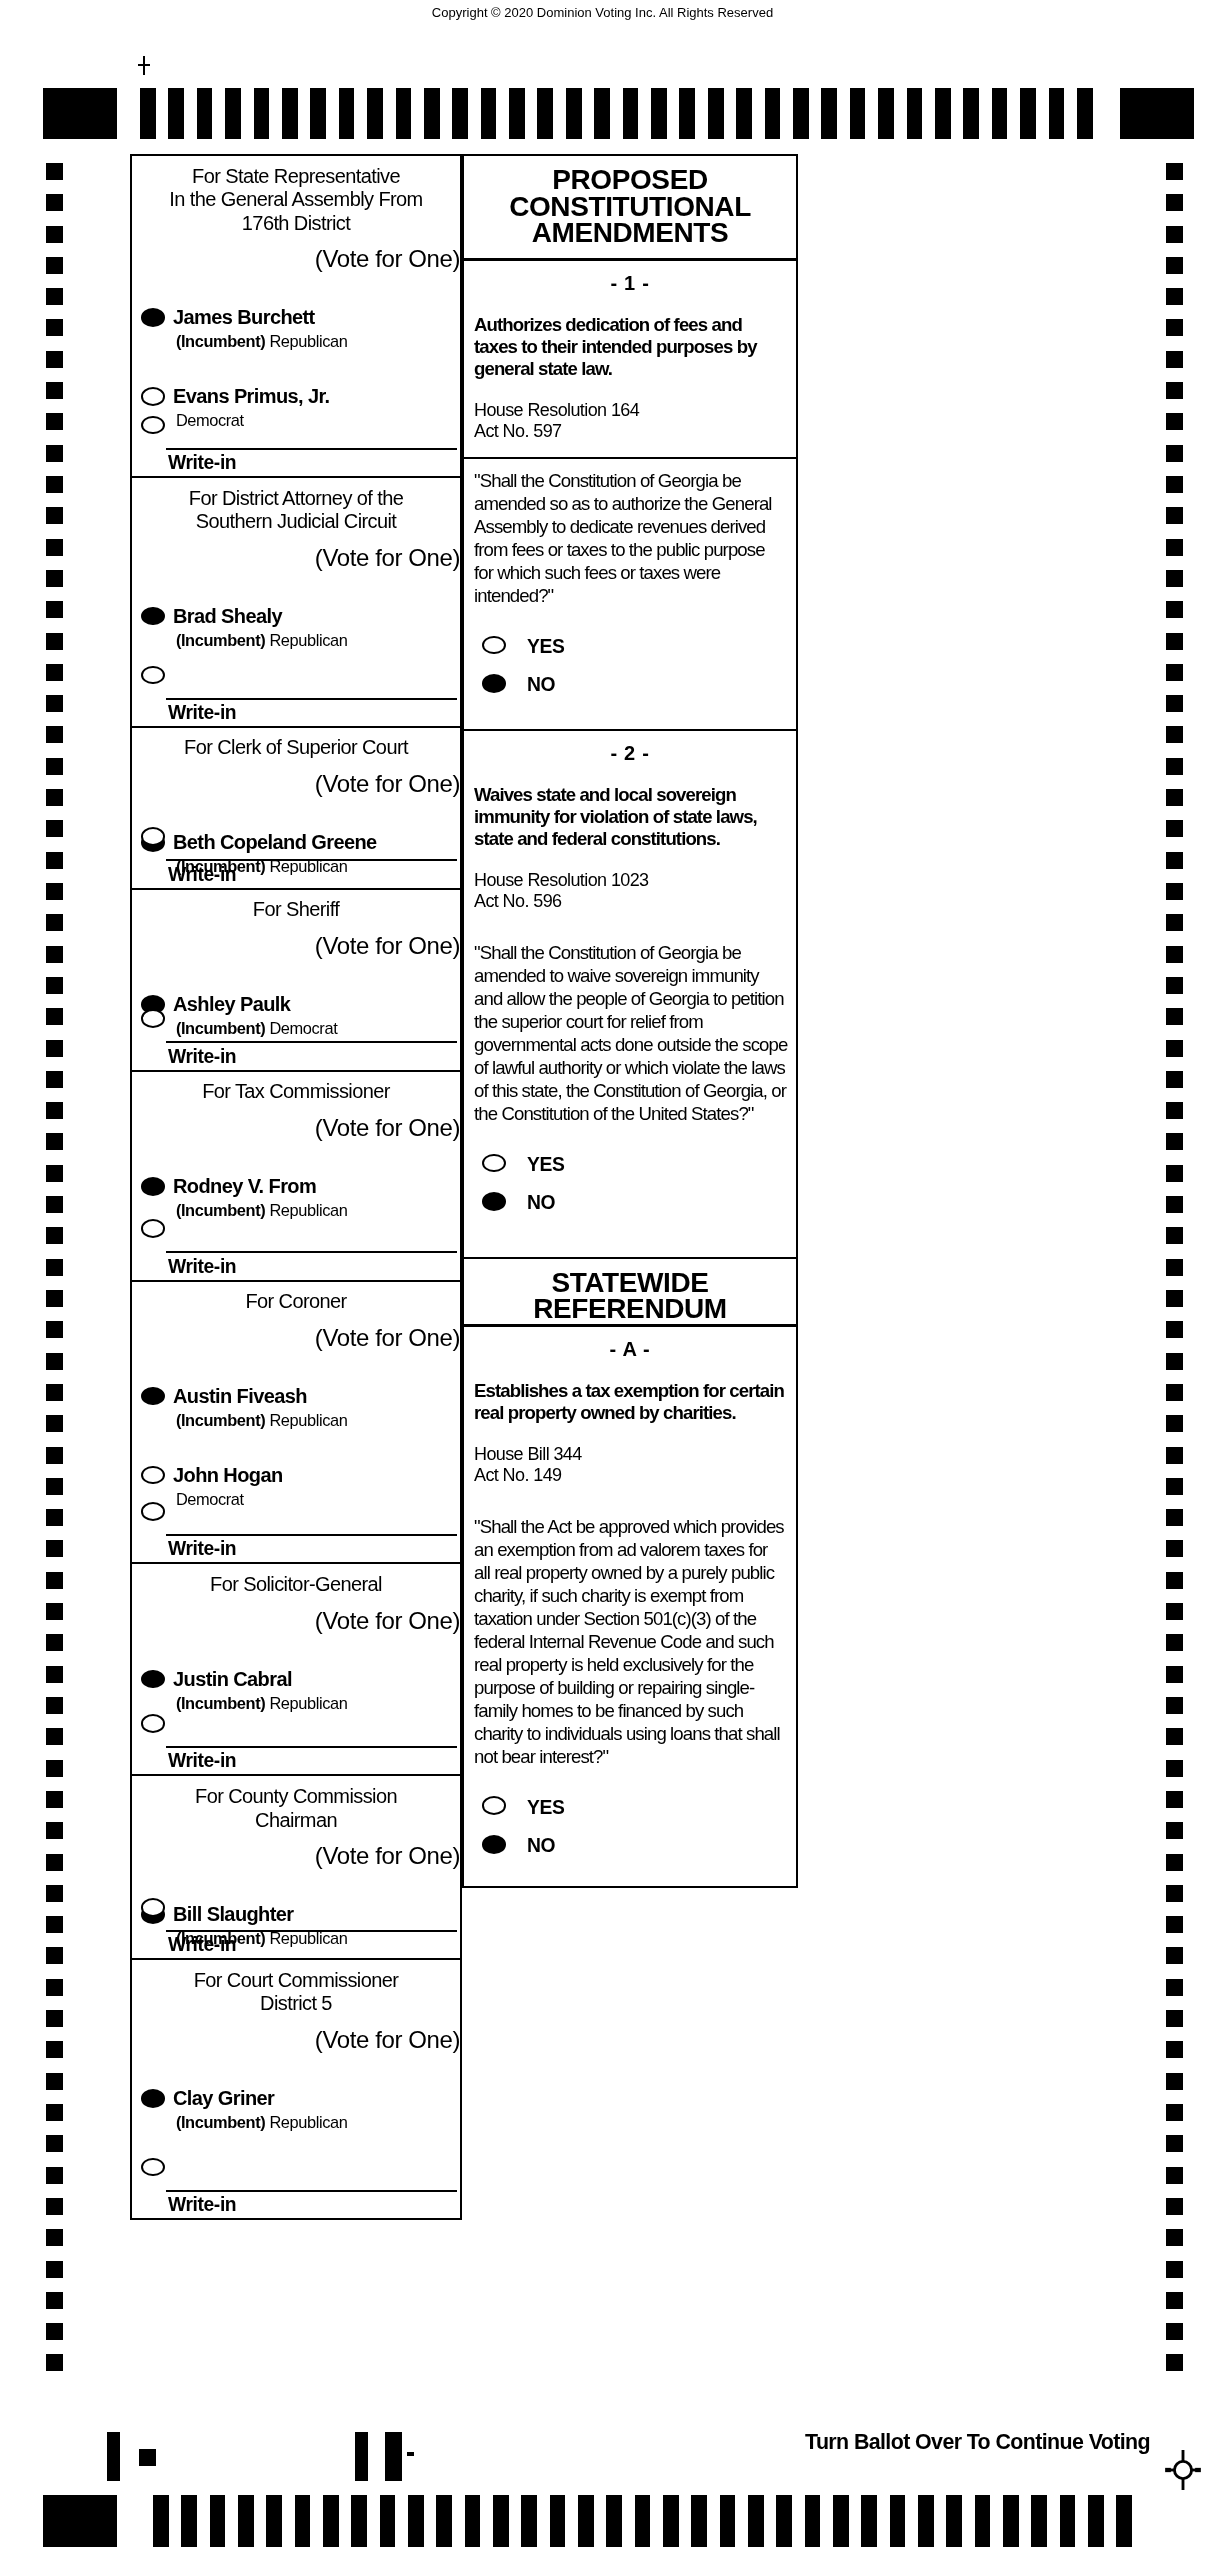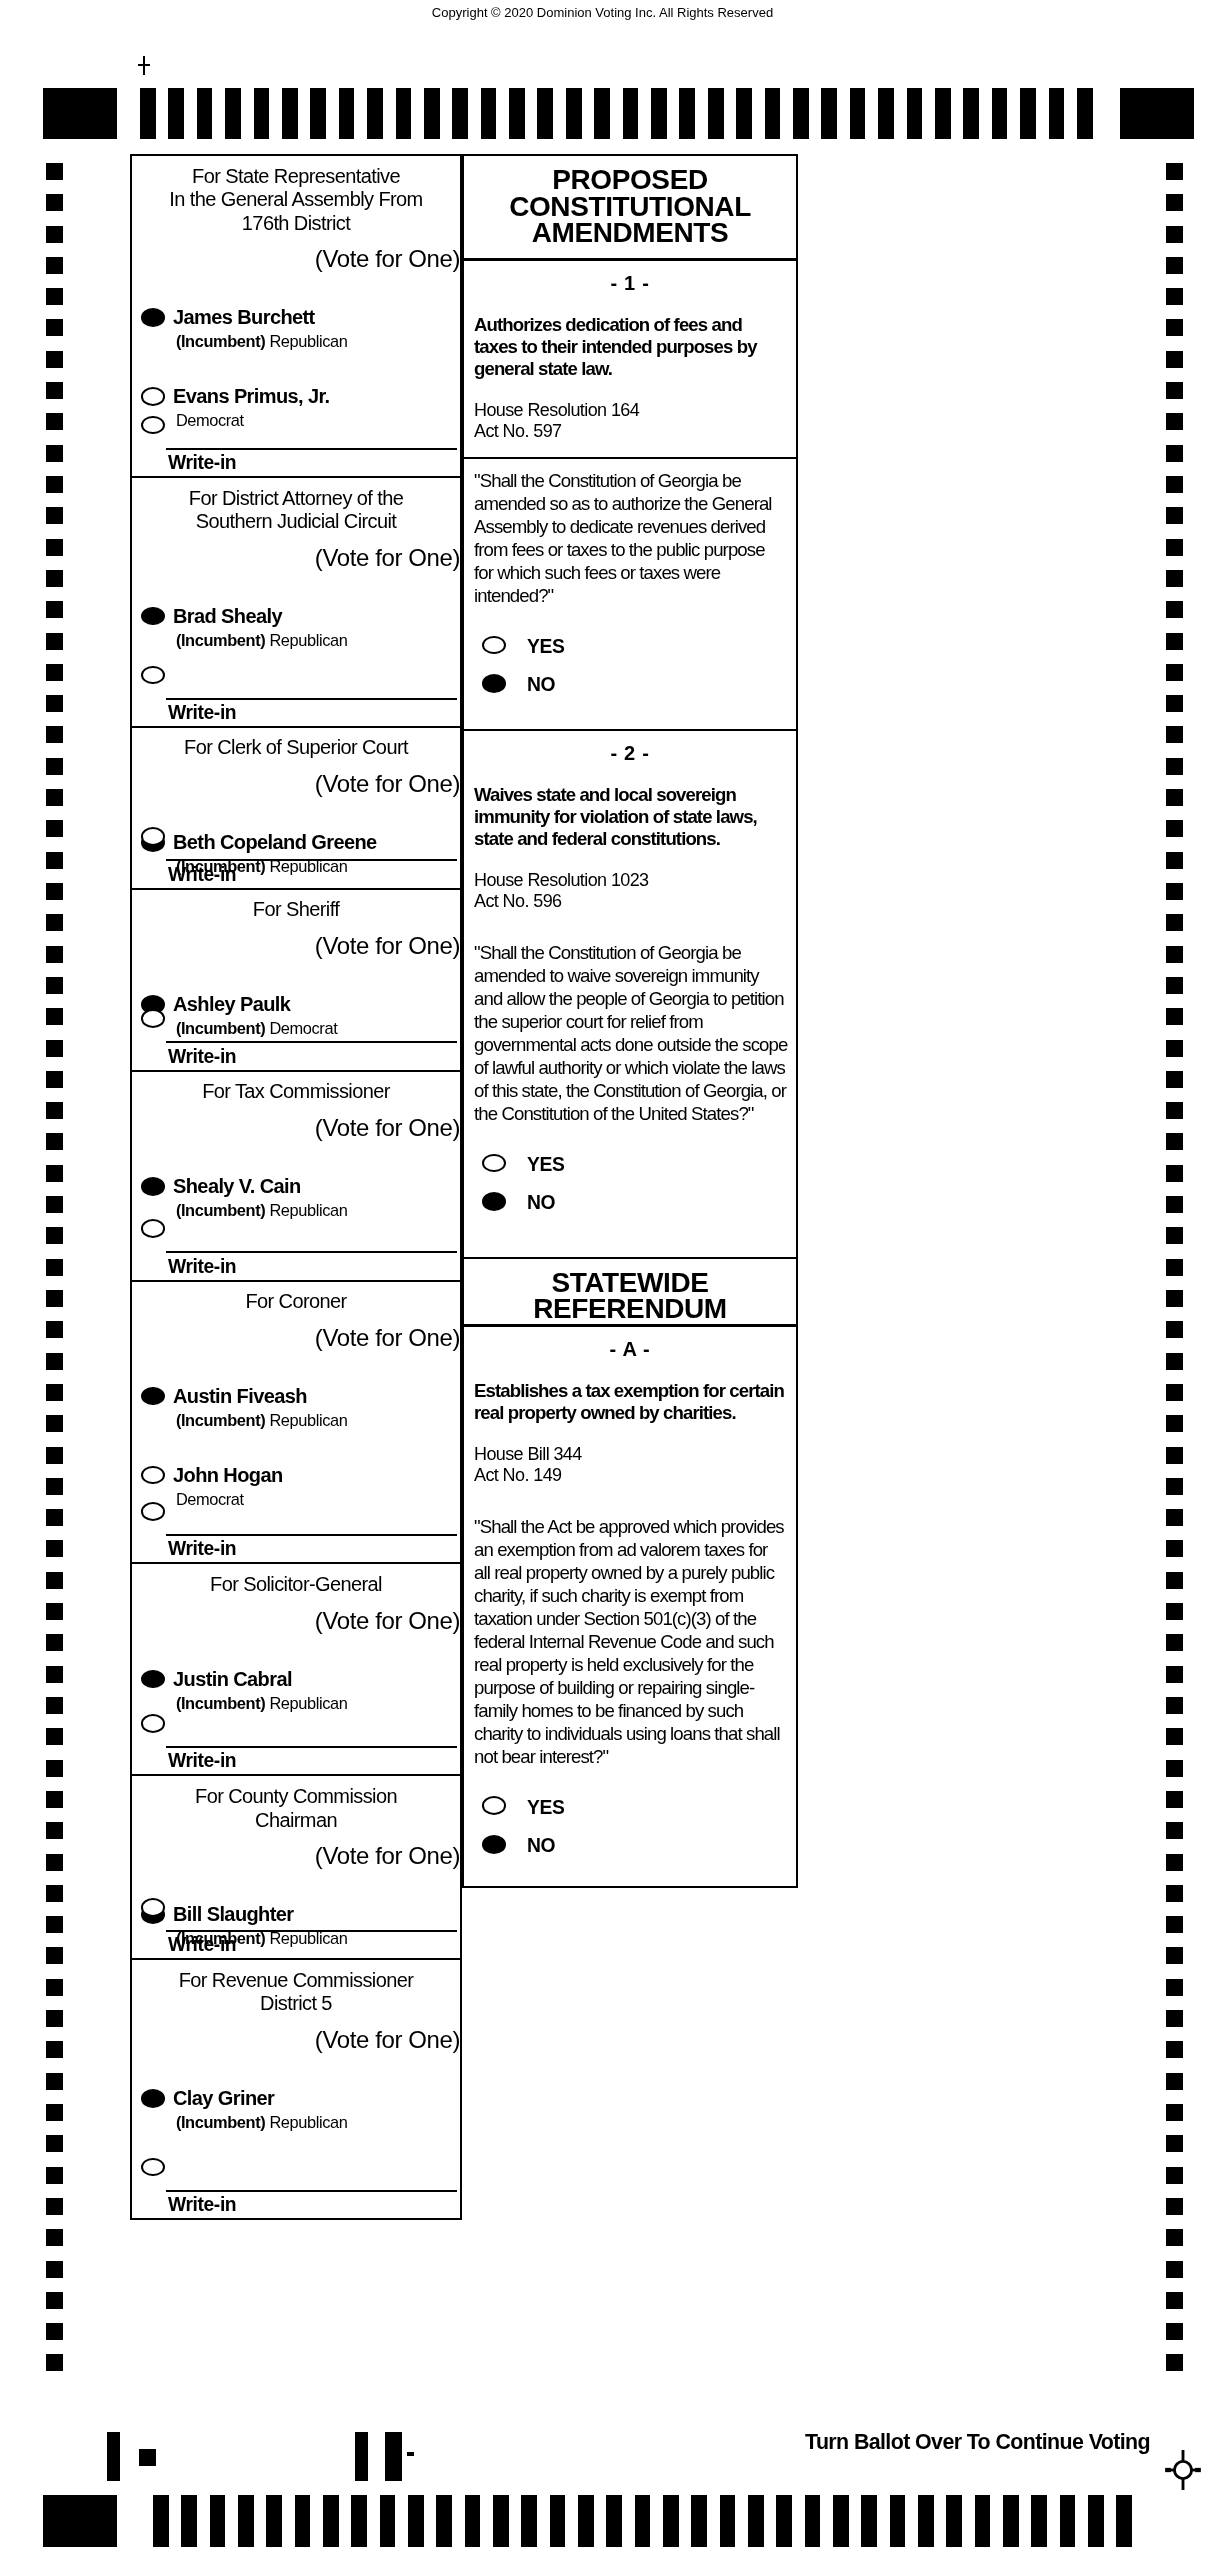--- a/index.html
+++ b/index.html
@@ -337,21 +337,21 @@
       </div>
     </div>
     <div class="contest" style="height: 212px;">
       <div class="c-title">
         <div>For Tax Commissioner</div>
       </div>
       <div class="c-vote">(Vote for One)</div>
       <div class="cand">
         <span class="oval filled"></span>
         <div class="cinfo">
-          <div class="cname">Shealy V. Cain</div>
+          <div class="cname">Rodney V. From</div>
           <div class="cparty"><span class="cinc">(Incumbent)</span> <span>Republican</span></div>
         </div>
       </div>
       <div class="wi">
         <span class="oval"></span>
         <div class="wi-line"></div>
         <div class="wi-label">Write-in</div>
       </div>
     </div>
     <div class="contest" style="height: 285px;">
@@ -411,21 +411,21 @@
         </div>
       </div>
       <div class="wi">
         <span class="oval"></span>
         <div class="wi-line"></div>
         <div class="wi-label">Write-in</div>
       </div>
     </div>
     <div class="contest" style="height: 262px;">
       <div class="c-title">
-        <div>For Revenue Commissioner</div>
+        <div>For Court Commissioner</div>
         <div>District 5</div>
       </div>
       <div class="c-vote">(Vote for One)</div>
       <div class="cand">
         <span class="oval filled"></span>
         <div class="cinfo">
           <div class="cname">Clay Griner</div>
           <div class="cparty"><span class="cinc">(Incumbent)</span> <span>Republican</span></div>
         </div>
       </div>

